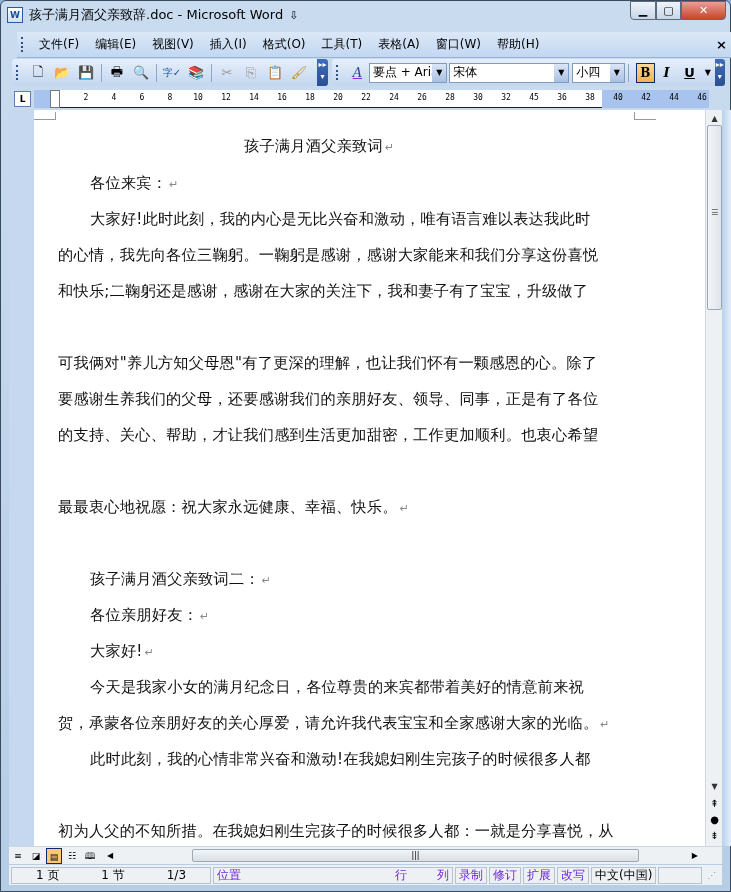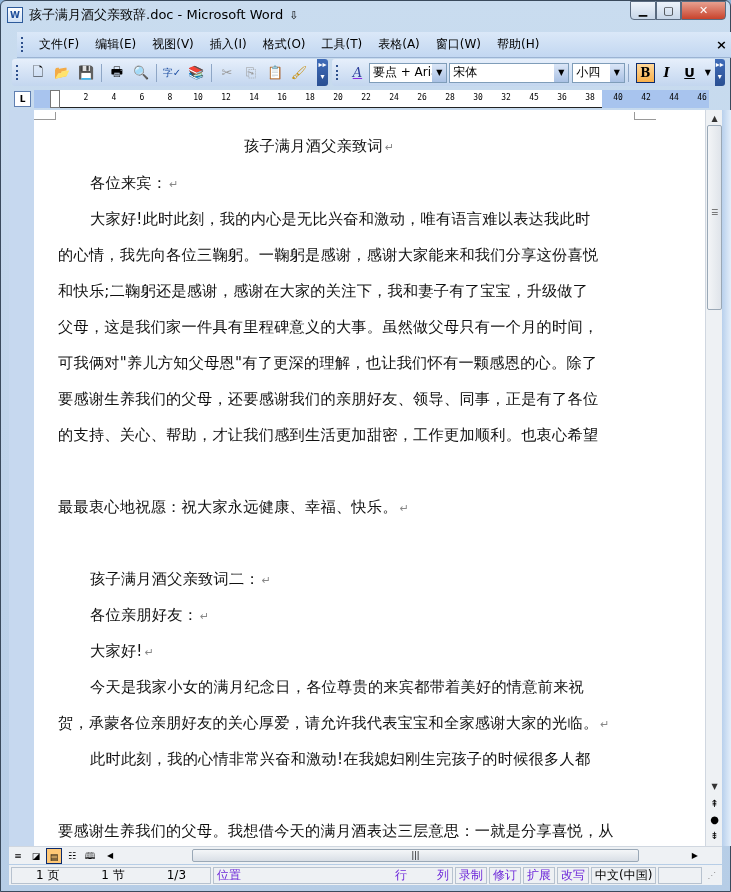--- a/index.html
+++ b/index.html
@@ -164,32 +164,31 @@
   <div class="leftstrip"></div>
   <div class="docarea" style="left:33px;width:671px">
     <div class="crop" style="left:0;top:2px;width:22px;height:8px;border-width:0 1px 1px 0"></div>
     <div class="crop" style="left:600px;top:2px;width:22px;height:8px;border-width:0 0 1px 1px"></div>
 
     <div class="para b" style="top:26px;left:210px"><span>孩子满月酒父亲致词</span><span class="pmark">↵</span></div>
     <div class="para" style="top:63px;left:56px"><span>各位来宾：</span><span class="pmark">↵</span></div>
     <div class="para" style="top:99px;left:56px">大家好!此时此刻，我的内心是无比兴奋和激动，唯有语言难以表达我此时</div>
     <div class="para" style="top:135px;left:24px">的心情，我先向各位三鞠躬。一鞠躬是感谢，感谢大家能来和我们分享这份喜悦</div>
     <div class="para" style="top:171px;left:24px">和快乐;二鞠躬还是感谢，感谢在大家的关注下，我和妻子有了宝宝，升级做了</div>
-    <div class="para" style="top:207px;left:24px">父母，这是我们家一件具有里程碑意义的大事。虽然做父母只有一个月的时间，</div>
     <div class="para" style="top:243px;left:24px">可我俩对"养儿方知父母恩"有了更深的理解，也让我们怀有一颗感恩的心。除了</div>
     <div class="para" style="top:279px;left:24px">要感谢生养我们的父母，还要感谢我们的亲朋好友、领导、同事，正是有了各位</div>
     <div class="para" style="top:315px;left:24px">的支持、关心、帮助，才让我们感到生活更加甜密，工作更加顺利。也衷心希望</div>
     <div class="para" style="top:387px;left:24px"><span>最最衷心地祝愿：祝大家永远健康、幸福、快乐。</span><span class="pmark">↵</span></div>
     <div class="para b" style="top:459px;left:56px"><span>孩子满月酒父亲致词二：</span><span class="pmark">↵</span></div>
     <div class="para" style="top:495px;left:56px"><span>各位亲朋好友：</span><span class="pmark">↵</span></div>
     <div class="para" style="top:531px;left:56px"><span>大家好!</span><span class="pmark">↵</span></div>
     <div class="para" style="top:567px;left:56px">今天是我家小女的满月纪念日，各位尊贵的来宾都带着美好的情意前来祝</div>
     <div class="para" style="top:603px;left:24px"><span>贺，承蒙各位亲朋好友的关心厚爱，请允许我代表宝宝和全家感谢大家的光临。</span><span class="pmark">↵</span></div>
     <div class="para" style="top:639px;left:56px">此时此刻，我的心情非常兴奋和激动!在我媳妇刚生完孩子的时候很多人都</div>
-    <div class="para" style="top:711px;left:24px">要感谢生养我们的父母。我想借今天的满月酒表达三层意思：一就是分享喜悦，从</div>
+    <div class="para" style="top:711px;left:24px">初为人父的不知所措。在我媳妇刚生完孩子的时候很多人都：一就是分享喜悦，从</div>
   </div>
 
   <div class="vscroll">
     <div class="vs-btn">▲</div>
     <div class="vs-thumb">☰</div>
     <div class="vs-btn" style="position:absolute;top:668px">▼</div>
     <div class="browse" style="top:688px">⇞</div>
     <div class="browse" style="top:704px">●</div>
     <div class="browse" style="top:720px">⇟</div>
   </div>

